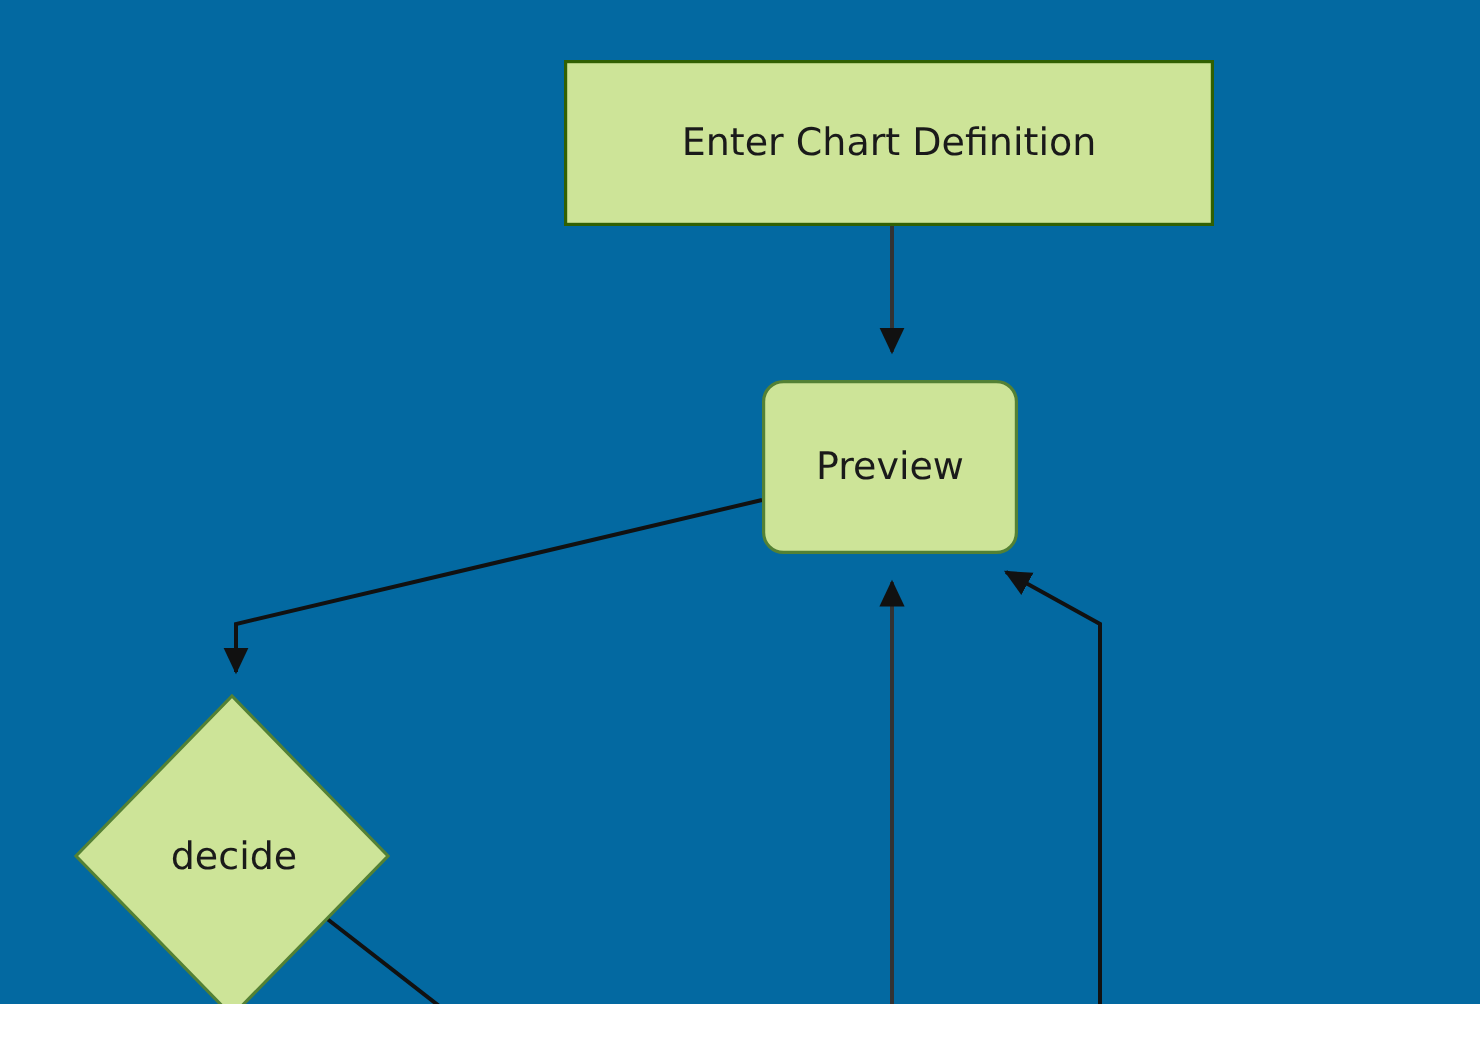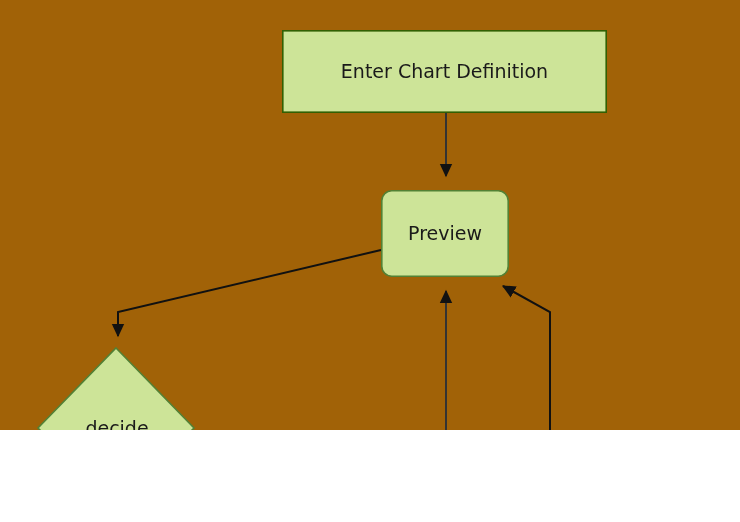--- a/index.html
+++ b/index.html
@@ -7,22 +7,22 @@
     margin: 0;
     padding: 0;
     background: #ffffff;
   }
   body {
     font-family: "DejaVu Sans", "Liberation Sans", sans-serif;
   }
   #diagram-canvas {
     position: relative;
     width: 740px;
-    height: 430px;
-    background: #a16207;
+    height: 502px;
+    background: #0369a1;
     overflow: hidden;
   }
   #flow-svg {
     position: absolute;
     top: 0;
     left: 0;
     width: 740px;
     height: 522px;
     display: block;
   }

